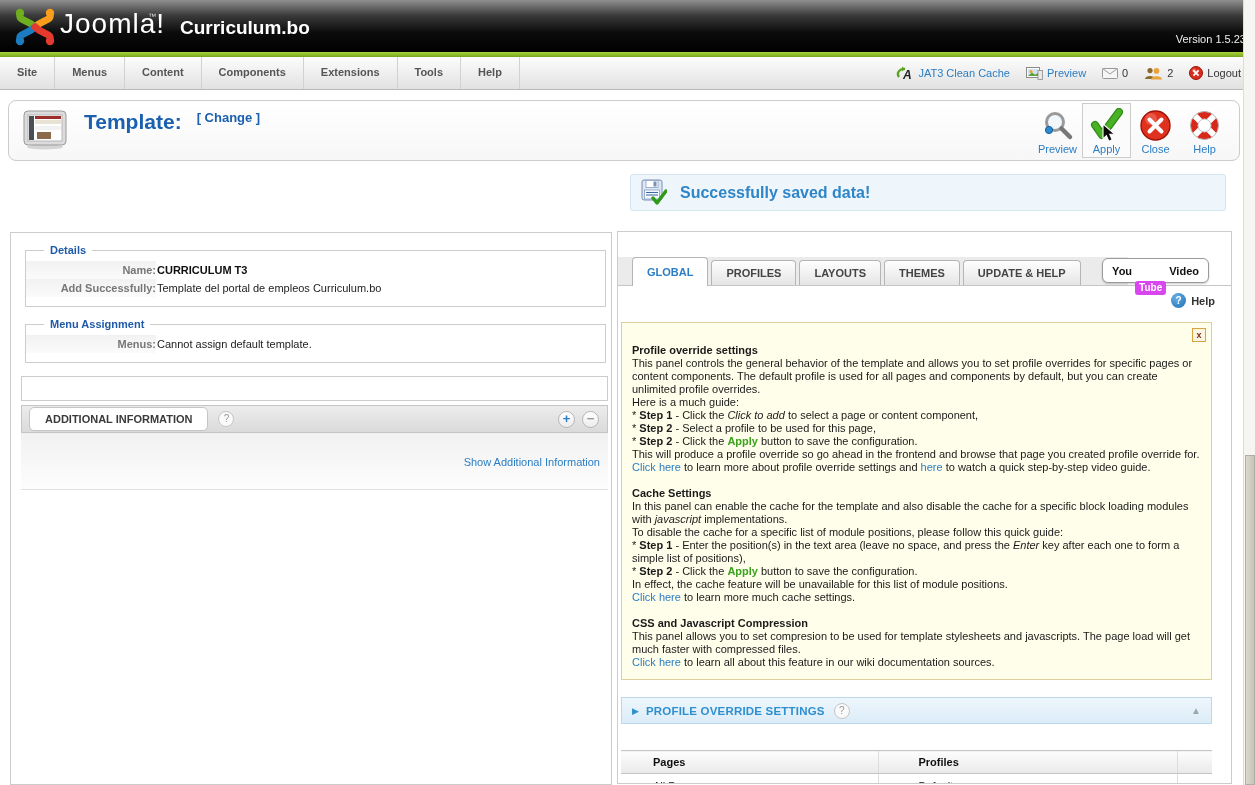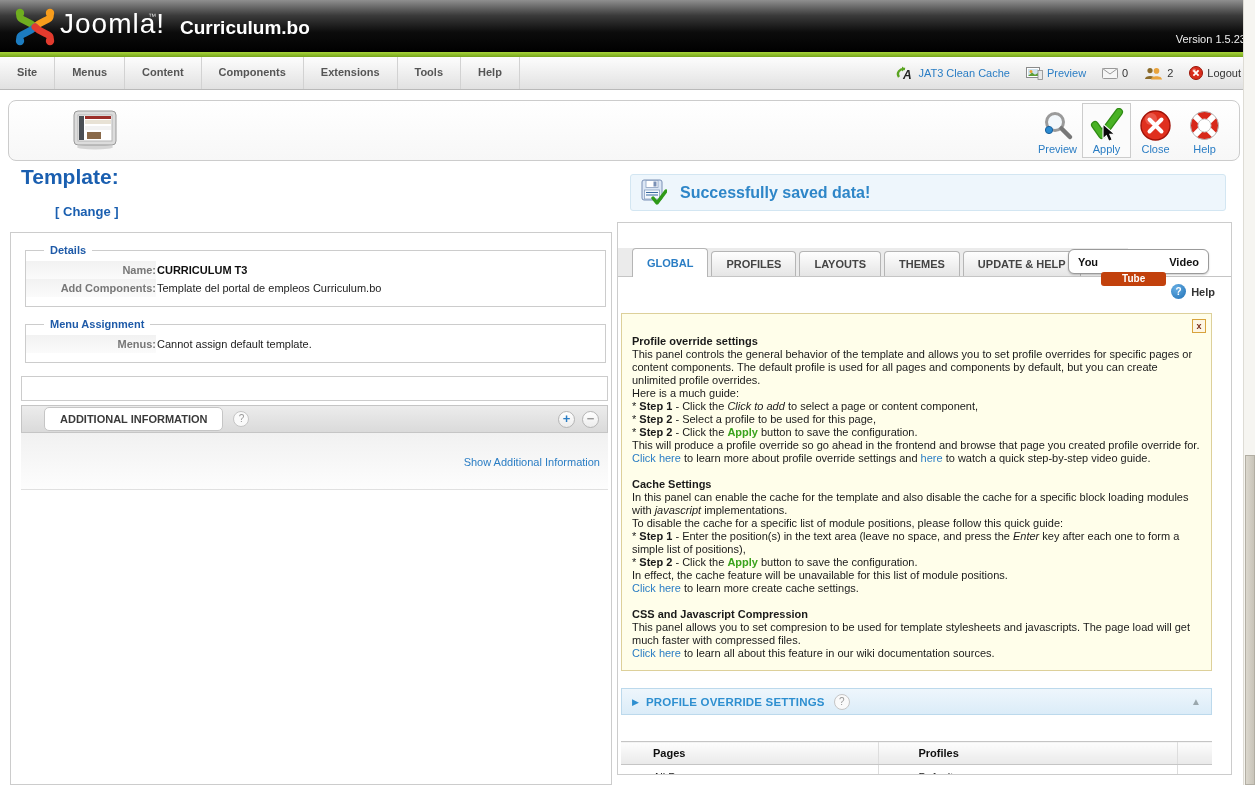--- a/index.html
+++ b/index.html
@@ -23,49 +23,49 @@
     background:linear-gradient(#fdfdfd,#e1e1e1); border-bottom:1px solid #b9b9b9;
     display:flex; align-items:stretch; }
   .mitem { padding:0 17px; line-height:31px; font-weight:bold; color:#555; border-right:1px solid #d2d2d2; cursor:pointer; }
   .mright { margin-left:auto; display:flex; align-items:center; gap:6px; padding-right:14px; }
   .mgroup { display:flex; align-items:center; gap:4px; margin-left:10px; cursor:pointer; }
   .mlink { color:#2a7dc4; }
   .mcount, .mlogout { color:#333; }
   
   .toolbar { position:absolute; top:100px; left:8px; width:1232px; height:61px;
     background:linear-gradient(#ffffff,#f7f7f7); border:1px solid #ccc; border-radius:8px; }
-  .tb-left { position:absolute; left:12px; top:9px; display:flex; align-items:flex-end; gap:15px;flex-direction:column; }
+  .tb-left { position:absolute; left:12px; top:9px; display:flex; align-items:flex-start; gap:15px; }
   .tb-title { color:#1a5fb0; font-size:21px; font-weight:bold; }
   .tb-change { color:#1a5fb0; font-size:13px; font-weight:bold; cursor:pointer; }
   .tb-right { position:absolute; right:10px; top:2px; display:flex; align-items:flex-start; }
   .tbtn { width:49px; padding:4px 1px 2px; text-align:center; color:#2a7dc4; cursor:pointer; border:1px solid transparent; }
   .tbtn .ticon { height:35px; display:flex; justify-content:center; align-items:center; }
   .tbtn.hovered { border:1px solid #ccc; background:#fbfbfb; }
   
   .msg { position:absolute; top:174px; left:630px; width:596px; height:37px;
     background:#eef6fc; border:1px solid #d3e6f2; border-radius:3px;
     display:flex; align-items:center; gap:13px; padding-left:10px; }
   .msg-text { color:#2e86c8; font-weight:bold; font-size:16px; }
   
   .lpanel { position:absolute; top:232px; left:10px; width:602px; height:553px;
     background:#fff; border:1px solid #ccc; overflow:hidden; }
-  .rpanel { position:absolute; top:222px; left:617px; width:615px; height:553px;
+  .rpanel { position:absolute; top:231px; left:617px; width:615px; height:553px;
     background:#fff; border:1px solid #ccc; overflow:hidden; }
   
   fieldset.jform { margin:11px 5px 0 14px; border:1px solid #ccc; padding:5px 0 9px; }
   fieldset.jform legend { color:#1e5aa8; font-weight:bold; margin-left:18px; padding:0 6px; }
   .frow { display:flex; }
   .flabel { width:130px; text-align:right; font-weight:bold; color:#777;
     background:linear-gradient(#f2f2f2,#fbfbfb); padding:3px 0; }
   .fvalue { padding:3px 0 3px 1px; color:#222; }
   .fvalue.vbold { font-weight:bold; color:#0f0f0f; }
   .emptybox { margin:13px 3px 0 10px; height:25px; border:1px solid #ccc; background:#fff; }
   .ai-bar { margin:4px 3px 0 10px; height:28px; background:linear-gradient(#ececec,#dadada);
     border:1px solid #c5c5c5; display:flex; align-items:center; }
-  .ai-tab { margin-left:22px; background:#fff; border:1px solid #c5c5c5; border-radius:5px;
+  .ai-tab { margin-left:7px; background:#fff; border:1px solid #c5c5c5; border-radius:5px;
     padding:0 15px; line-height:22px; font-weight:bold; color:#3a3a3a; cursor:pointer; }
   .badge-q { width:16px; height:16px; border-radius:50%; border:1px solid #c5c5c5;
     background:#fafafa; color:#999; text-align:center; line-height:14px; margin-left:10px; font-size:10px; cursor:pointer; }
   .ai-ctrl { margin-left:auto; display:flex; gap:7px; padding-right:8px; }
   .circle-btn { width:17px; height:17px; border-radius:50%; border:1px solid #b5b5b5;
     background:linear-gradient(#fff,#ececec); text-align:center; line-height:14px;
     font-weight:bold; font-size:13px; cursor:pointer; }
   .plus { color:#2a7dc4; } .minus { color:#999; }
   .ai-body { margin:0 3px 0 10px; height:57px; background:linear-gradient(#f1f1f1,#fdfdfd);
     border-bottom:1px solid #e0e0e0; position:relative; }
@@ -73,21 +73,21 @@
   
   .tabstrip { margin-top:25px; height:29px; display:flex; border-bottom:1px solid #c5c5c5; position:relative; }
   .tabs-wrap { background:#ebebeb; width:510px; display:flex; align-items:flex-end; padding-left:14px; gap:3px; }
   .tab { border:1px solid #b5b5b5; border-bottom:none; border-radius:4px 4px 0 0;
     background:linear-gradient(#fefefe,#e5e5e5); padding:0 14px; line-height:25px; height:25px;
     font-weight:bold; color:#444; cursor:pointer; white-space:nowrap; }
   .tab.active { background:#fff; color:#2a7dc4; height:29px; line-height:28px; margin-bottom:-1px; }
   .yt-btn { position:absolute; right:22px; top:1px; border:1px solid #9a9a9a; border-radius:6px;
     background:#fff; height:25px; display:flex; align-items:center; padding:0 9px; gap:3px;
     font-weight:bold; font-size:11px; color:#111; box-shadow:0 1px 2px rgba(0,0,0,.2); cursor:pointer; }
-  .yt-tube { background:#c2410c; color:#fff; border-radius:3px; padding:1px 21px; font-size:10px; line-height:12px;margin-top:35px; }
+  .yt-tube { background:#d946ef; color:#fff; border-radius:3px; padding:1px 4px; font-size:10px; line-height:12px;margin-top:35px; }
   .help-row { height:29px; position:relative; }
   .help-link { position:absolute; right:16px; top:7px; display:flex; gap:5px; align-items:center;
     font-weight:bold; color:#333; cursor:pointer; }
   .qblue { width:15px; height:15px; border-radius:50%;
     background:radial-gradient(circle at 35% 30%, #66aee4, #1f6fb4);
     color:#fff; font-weight:bold; text-align:center; line-height:15px; font-size:10px; }
   
   .ybox { margin:7px 19px 0 3px; background:#fffeea; border:1px solid #ddd09a;
     padding:8px 10px 10px; line-height:13px; color:#1a1a1a; position:relative; }
   .yb-close { position:absolute; top:5px; right:5px; width:14px; height:14px;
@@ -274,21 +274,21 @@
 </div>
 
 <div class="lpanel">
   <fieldset class="jform">
     <legend>Details</legend>
     <div class="frow">
       <div class="flabel">Name:</div>
       <div class="fvalue vbold">CURRICULUM T3</div>
     </div>
     <div class="frow">
-      <div class="flabel">Add Components:</div>
+      <div class="flabel">Add Successfully:</div>
       <div class="fvalue">Template del portal de empleos Curriculum.bo</div>
     </div>
   </fieldset>
   <fieldset class="jform">
     <legend>Menu Assignment</legend>
     <div class="frow">
       <div class="flabel">Menus:</div>
       <div class="fvalue">Cannot assign default template.</div>
     </div>
   </fieldset>
@@ -342,21 +342,21 @@
       <div><a class="blue">Click here</a><span> to learn more about profile override settings and </span><a class="blue">here</a><span> to watch a quick step-by-step video guide.</span></div>
     </div>
 
     <div class="ib-sec">
       <div class="ib-h">Cache Settings</div>
       <div><span>In this panel can enable the cache for the template and also disable the cache for a specific block loading modules with </span><span class="ital">javascript</span><span> implementations.</span></div>
       <div>To disable the cache for a specific list of module positions, please follow this quick guide:</div>
       <div><span>* </span><b>Step 1</b><span> - Enter the position(s) in the text area (leave no space, and press the </span><span class="ital">Enter</span><span> key after each one to form a simple list of positions),</span></div>
       <div><span>* </span><b>Step 2</b><span> - Click the </span><span class="green">Apply</span><span> button to save the configuration.</span></div>
       <div>In effect, the cache feature will be unavailable for this list of module positions.</div>
-      <div><a class="blue">Click here</a><span> to learn more create cache settings.</span></div>
+      <div><a class="blue">Click here</a><span> to learn more much cache settings.</span></div>
     </div>
 
     <div class="ib-sec">
       <div class="ib-h">CSS and Javascript Compression</div>
       <div>This panel allows you to set compresion to be used for template stylesheets and javascripts. The page load will get much faster with compressed files.</div>
       <div><a class="blue">Click here</a><span> to learn all about this feature in our wiki documentation sources.</span></div>
     </div>
   </div>
 
   <div class="ov-bar">

